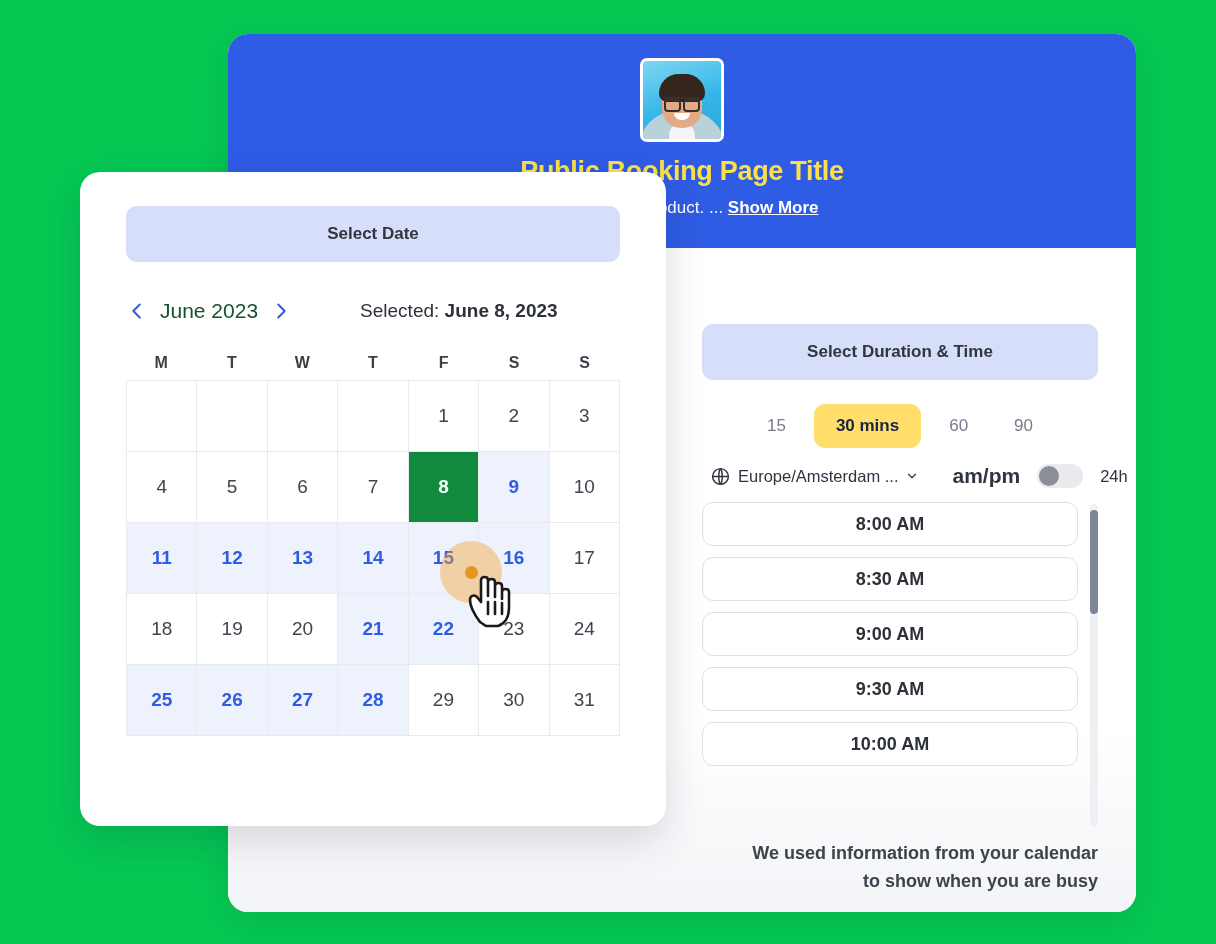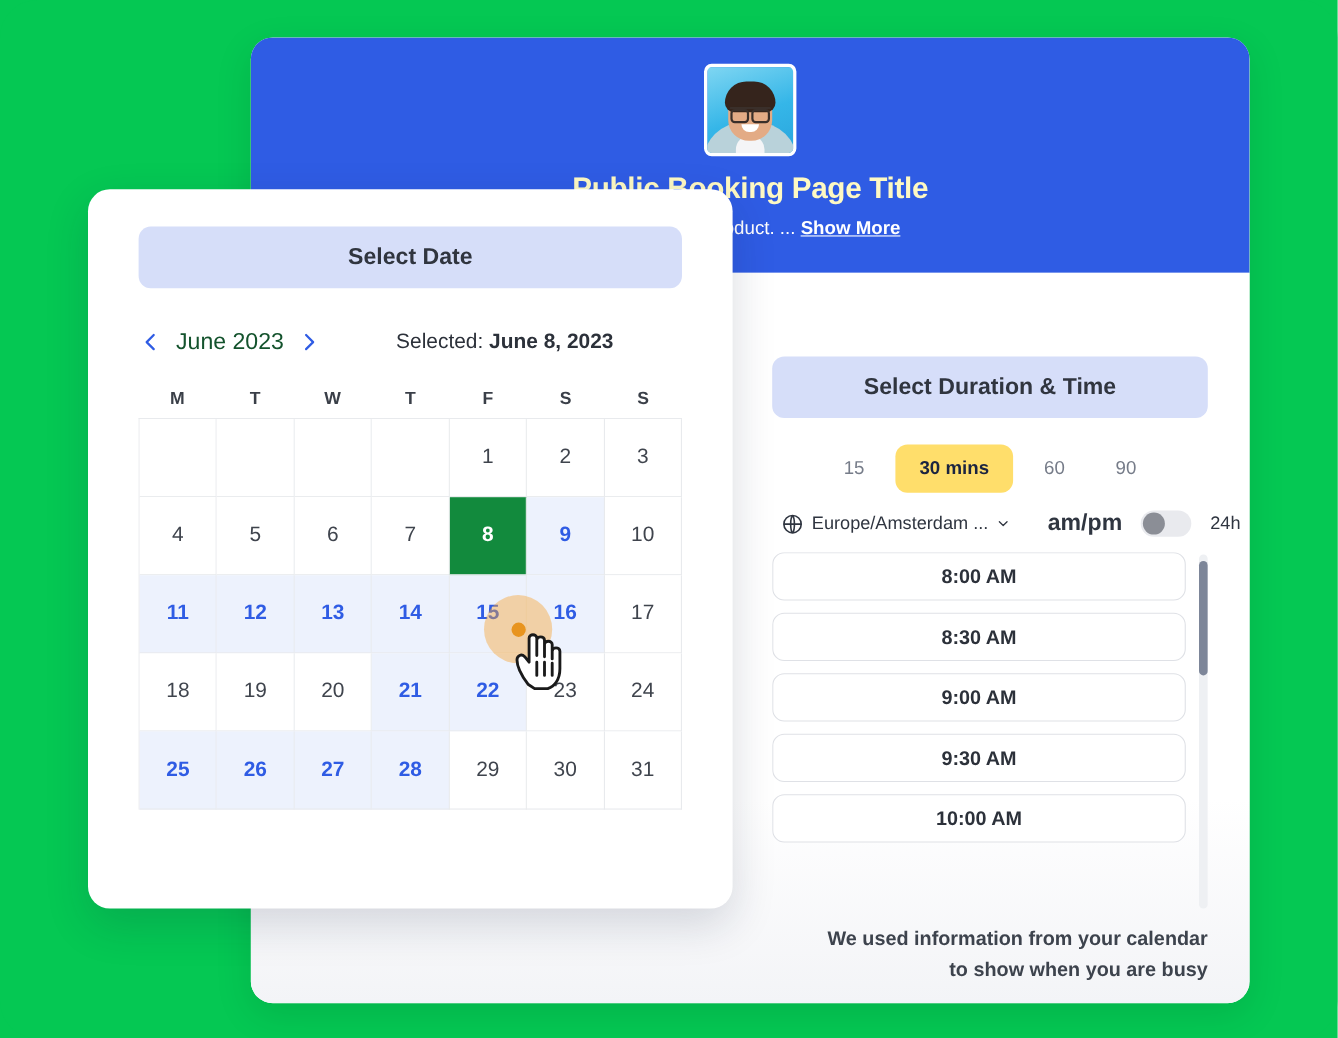--- a/index.html
+++ b/index.html
@@ -135,21 +135,21 @@
     top: 52px;
     transform: translateX(-50%);
     width: 16px;
     height: 7px;
     background: #ffffff;
     border-radius: 0 0 9px 9px;
   }
 
   #page-title {
     margin-top: 14px;
-    color: #fef9c3;
+    color: #fde047;
     font-size: 27px;
     font-weight: 700;
     letter-spacing: -0.3px;
   }
 
   #page-desc {
     margin-top: 10px;
     color: #ffffff;
     font-size: 17px;
     line-height: 1.3;
@@ -179,21 +179,21 @@
     width: 396px;
   }
 
   .section-chip {
     background: #d6def9;
     border-radius: 11px;
     height: 56px;
     display: flex;
     align-items: center;
     justify-content: center;
-    font-size: 21px;
+    font-size: 17px;
     font-weight: 600;
     color: #30353f;
   }
 
   
   #durations {
     display: flex;
     align-items: center;
     justify-content: center;
     gap: 10px;

